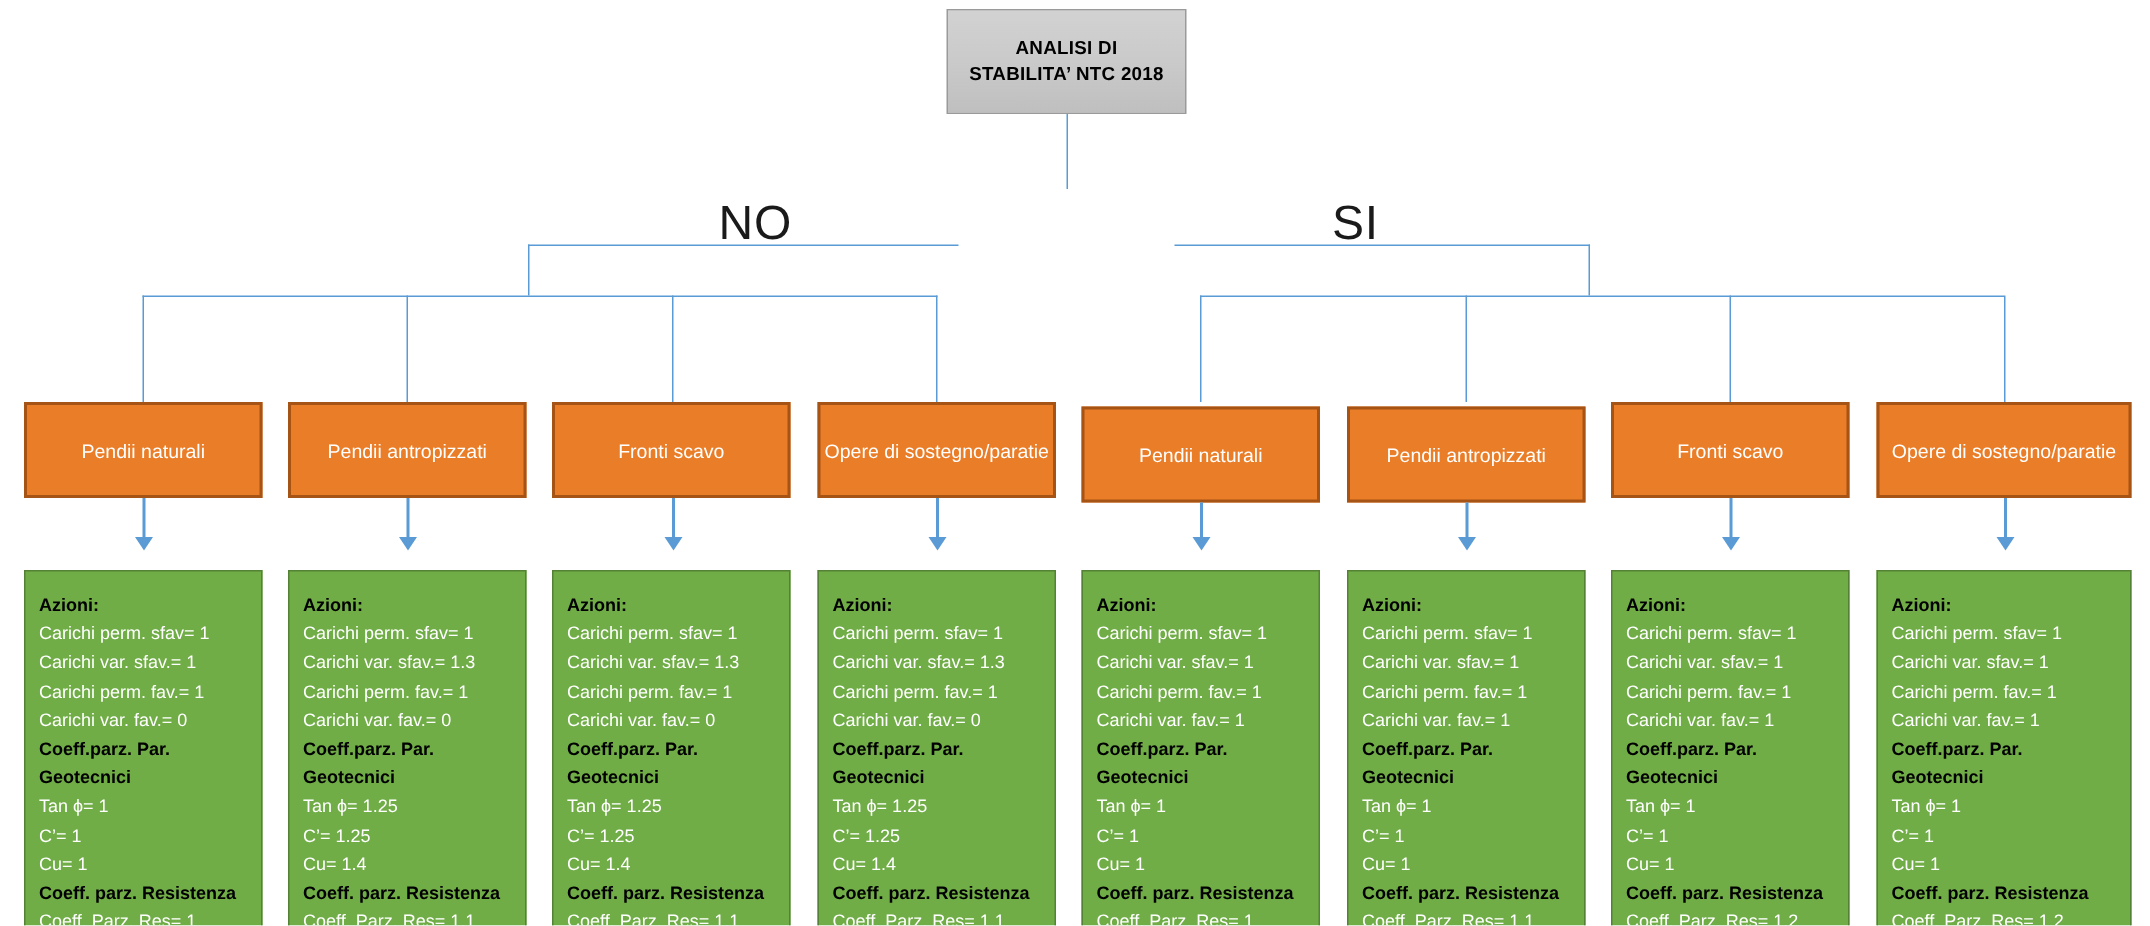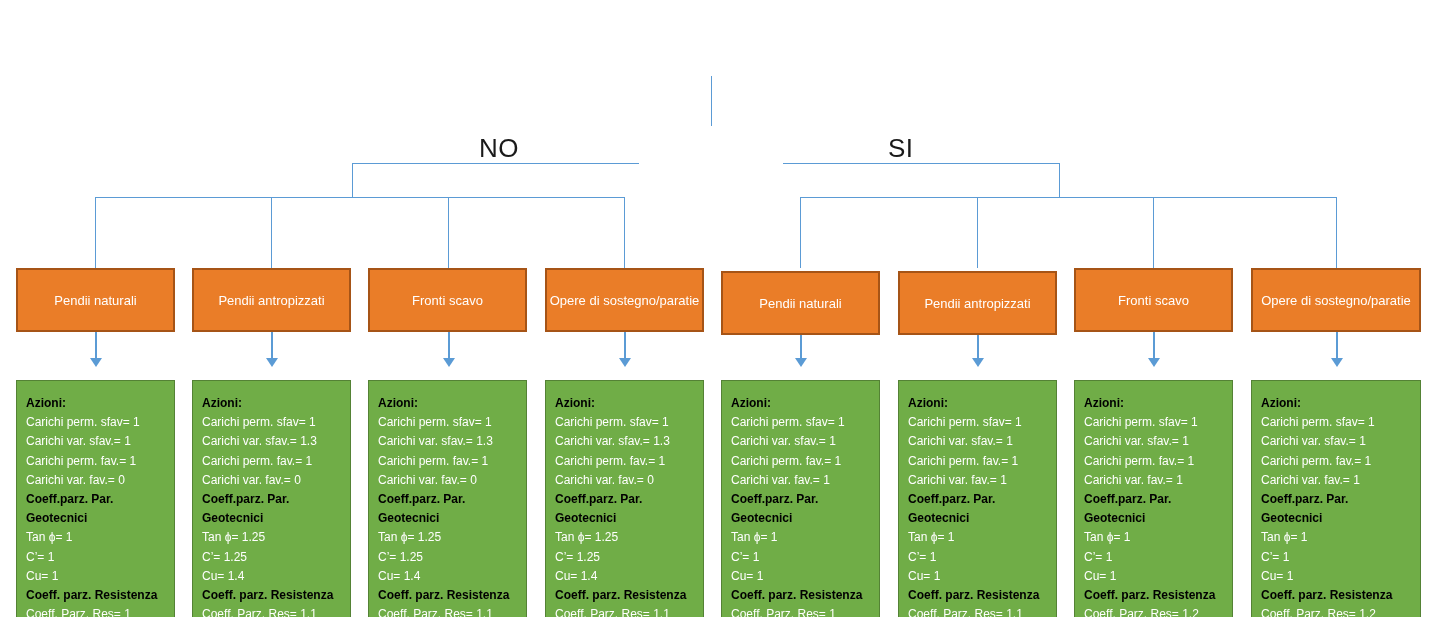--- a/index.html
+++ b/index.html
@@ -61,21 +61,21 @@
     justify-content: center;
     color: #ffffff;
     font-size: 12.5px;
     letter-spacing: .3px;
   }
 
   
   .branch-label {
     position: absolute;
     color: #1a1a1a;
-    font-size: 26px;
+    font-size: 32px;
     line-height: 25px;
     letter-spacing: .5px;
   }
   #label-no { left: 479px; top: 136px; }
   #label-si { left: 888px; top: 136px; }
 
   
   .hline {
     position: absolute;
     height: 0;
@@ -135,20 +135,26 @@
   }
   .param-box .ln {
     white-space: nowrap;
   }
 </style>
 </head>
 <body>
 
 <div id="canvas">
 
+  <div class="title-box">
+    <div>
+      <div>ANALISI DI</div>
+      <div>STABILITA’ NTC 2018</div>
+    </div>
+  </div>
 
   <div class="vline" style="left:711px; top:76px; height:50px;"></div>
 
 
   <div class="branch-label" id="label-no">NO</div>
   <div class="branch-label" id="label-si">SI</div>
 
   <div class="hline" style="left:352px; top:163px; width:287px;"></div>
   <div class="vline" style="left:352px; top:163px; height:34px;"></div>
 

